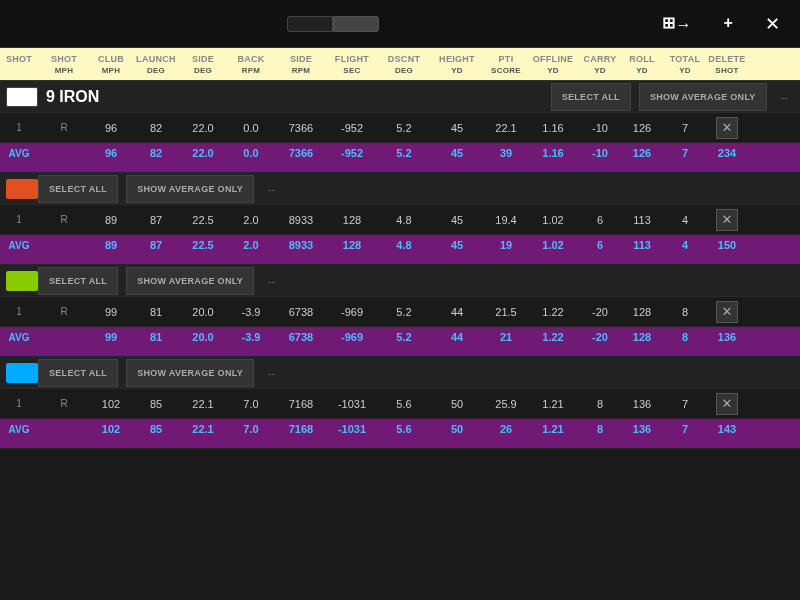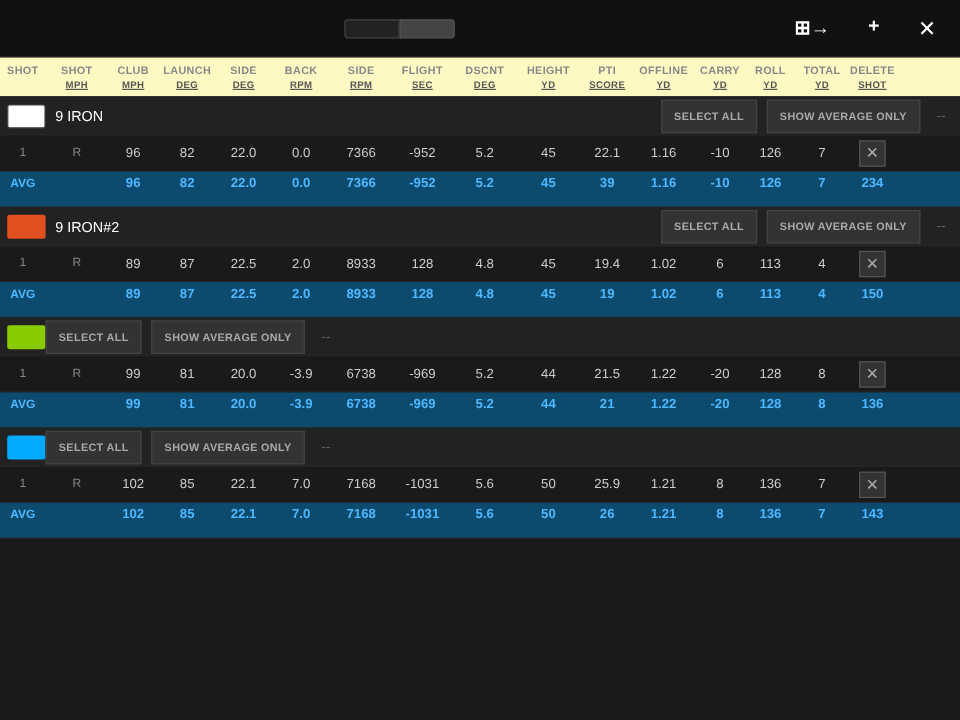--- a/index.html
+++ b/index.html
@@ -95,21 +95,20 @@
       color: #888;
       font-size: 9px;
       font-weight: bold;
       letter-spacing: 0.3px;
       line-height: 1.3;
     }
     .col-header .sub {
       display: block;
       color: #555;
       font-size: 8px;
-      text-decoration: underline;
     }
 
     
     .table-body {
       height: calc(600px - 48px - 50px);
       overflow-y: auto;
       background: #1a1a1a;
     }
     .club-header-row {
       display: flex;
@@ -120,22 +119,22 @@
       padding: 0 6px;
     }
     .club-color-swatch {
       width: 32px;
       height: 20px;
       border-radius: 2px;
       flex-shrink: 0;
     }
     .club-name {
       color: #fff;
-      font-size: 12px;
-      font-weight: normal;
+      font-size: 16px;
+      font-weight: bold;
       margin-left: 8px;
       flex: 1;
     }
     .club-actions {
       display: flex;
       gap: 8px;
       margin-right: 8px;
     }
     .select-all-btn, .show-avg-btn {
       background: #333;
@@ -155,21 +154,21 @@
     }
 
     .data-row {
       display: grid;
       grid-template-columns: 38px 52px 42px 48px 46px 50px 50px 52px 52px 54px 44px 50px 44px 40px 46px 38px;
       align-items: center;
       min-height: 30px;
       border-bottom: 1px solid #252525;
     }
     .data-row.avg-row {
-      background: #0c4a6e;
+      background: #701a75;
     }
     .data-row.shot-row {
       background: #1a1a1a;
     }
     .cell {
       text-align: center;
       color: #ccc;
       font-size: 11px;
       padding: 2px 2px;
     }
@@ -284,21 +283,20 @@
       <div class="cell avg">39</div>
       <div class="cell avg">1.16</div>
       <div class="cell avg">-10</div>
       <div class="cell avg">126</div>
       <div class="cell avg">7</div>
       <div class="cell avg">234</div>
       <div class="cell avg"></div>
     </div>
     <div class="club-header-row">
       <div class="club-color-swatch" style="background: rgb(224, 80, 32);"></div>
-      <span class="club-name">9 IRON#2</span>
       <div class="club-actions">
         <button class="select-all-btn">SELECT ALL</button>
         <button class="show-avg-btn">SHOW AVERAGE ONLY</button>
       </div>
       <span class="club-collapse">--</span>
     </div>
     <div class="data-row shot-row">
       <div class="cell shot-num">1</div>
       <div class="cell r-label">R</div>
       <div class="cell">89</div>

